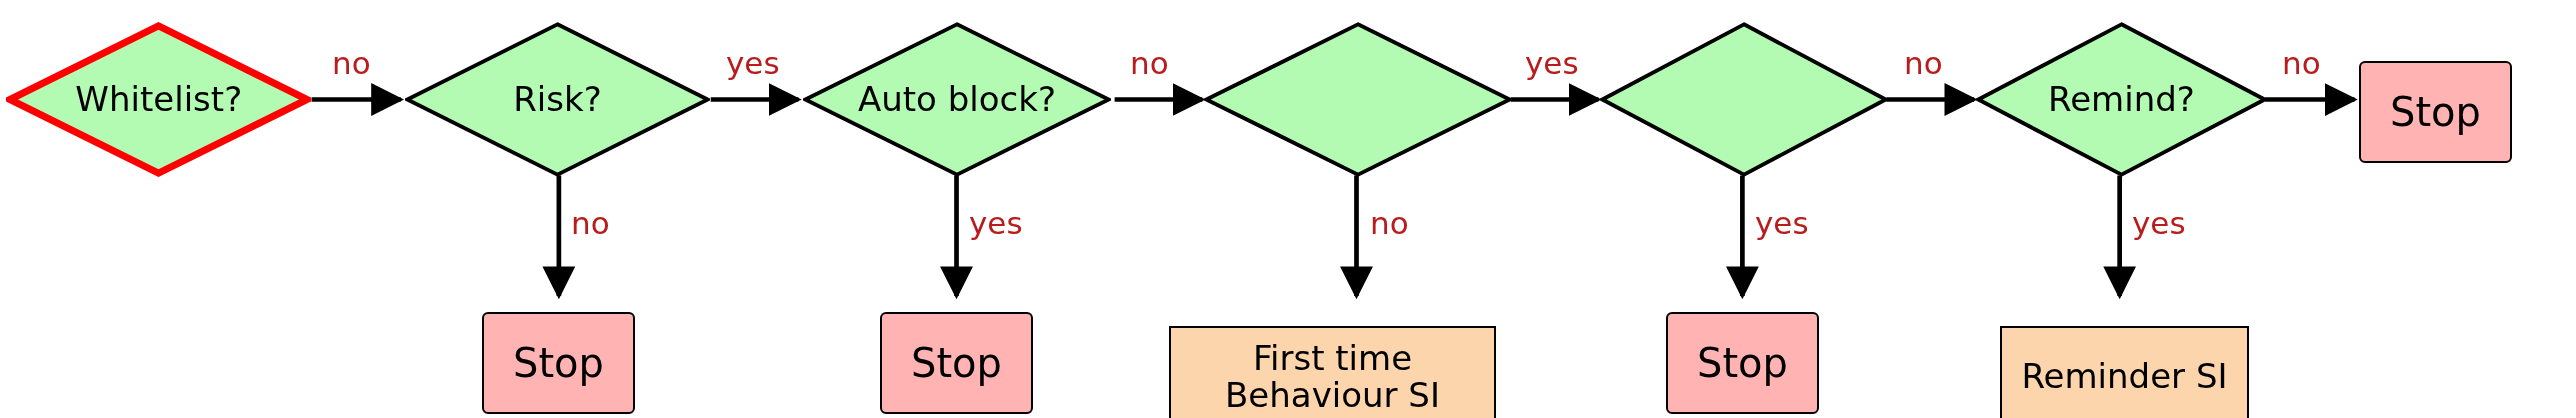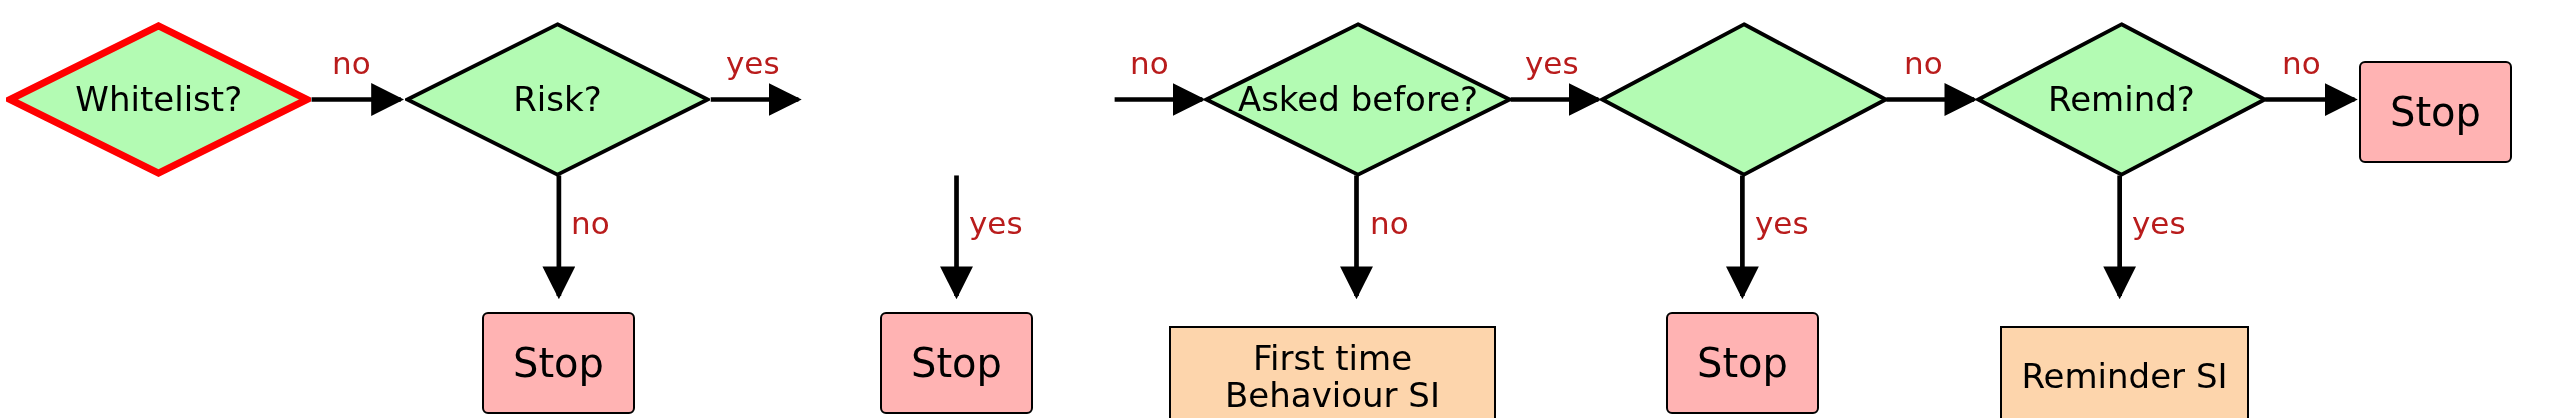--- a/index.html
+++ b/index.html
@@ -117,26 +117,31 @@
     <span class="dlabel">Whitelist?</span>
   </div>
 
   <div class="node diamond" style="left:405px; top:22px; width:305px; height:155px;">
     <svg class="dshape" viewBox="0 0 390 198" preserveAspectRatio="none">
       <polygon points="195,3 387,99 195,195 3,99" fill="#b3fbb3" stroke="#000000" stroke-width="5"></polygon>
     </svg>
     <span class="dlabel">Risk?</span>
   </div>
 
+  <div class="node diamond" style="left:803px; top:22px; width:308px; height:155px;">
+    <svg class="dshape" viewBox="0 0 394 198" preserveAspectRatio="none">
+      <polygon points="197,3 391,99 197,195 3,99" fill="#b3fbb3" stroke="#000000" stroke-width="5"></polygon>
+    </svg>
+    <span class="dlabel">Auto block?</span>
+  </div>
 
   <div class="node diamond" style="left:1204px; top:22px; width:308px; height:155px;">
     <svg class="dshape" viewBox="0 0 394 198" preserveAspectRatio="none">
       <polygon points="197,3 391,99 197,195 3,99" fill="#b3fbb3" stroke="#000000" stroke-width="5"></polygon>
     </svg>
-    <span class="dlabel">Asked before?</span>
   </div>
 
   <div class="node diamond" style="left:1600px; top:22px; width:288px; height:155px;">
     <svg class="dshape" viewBox="0 0 368 198" preserveAspectRatio="none">
       <polygon points="184,3 365,99 184,195 3,99" fill="#b3fbb3" stroke="#000000" stroke-width="5"></polygon>
     </svg>
   </div>
 
   <div class="node diamond" style="left:1976px; top:22px; width:291px; height:155px;">
     <svg class="dshape" viewBox="0 0 372 198" preserveAspectRatio="none">

